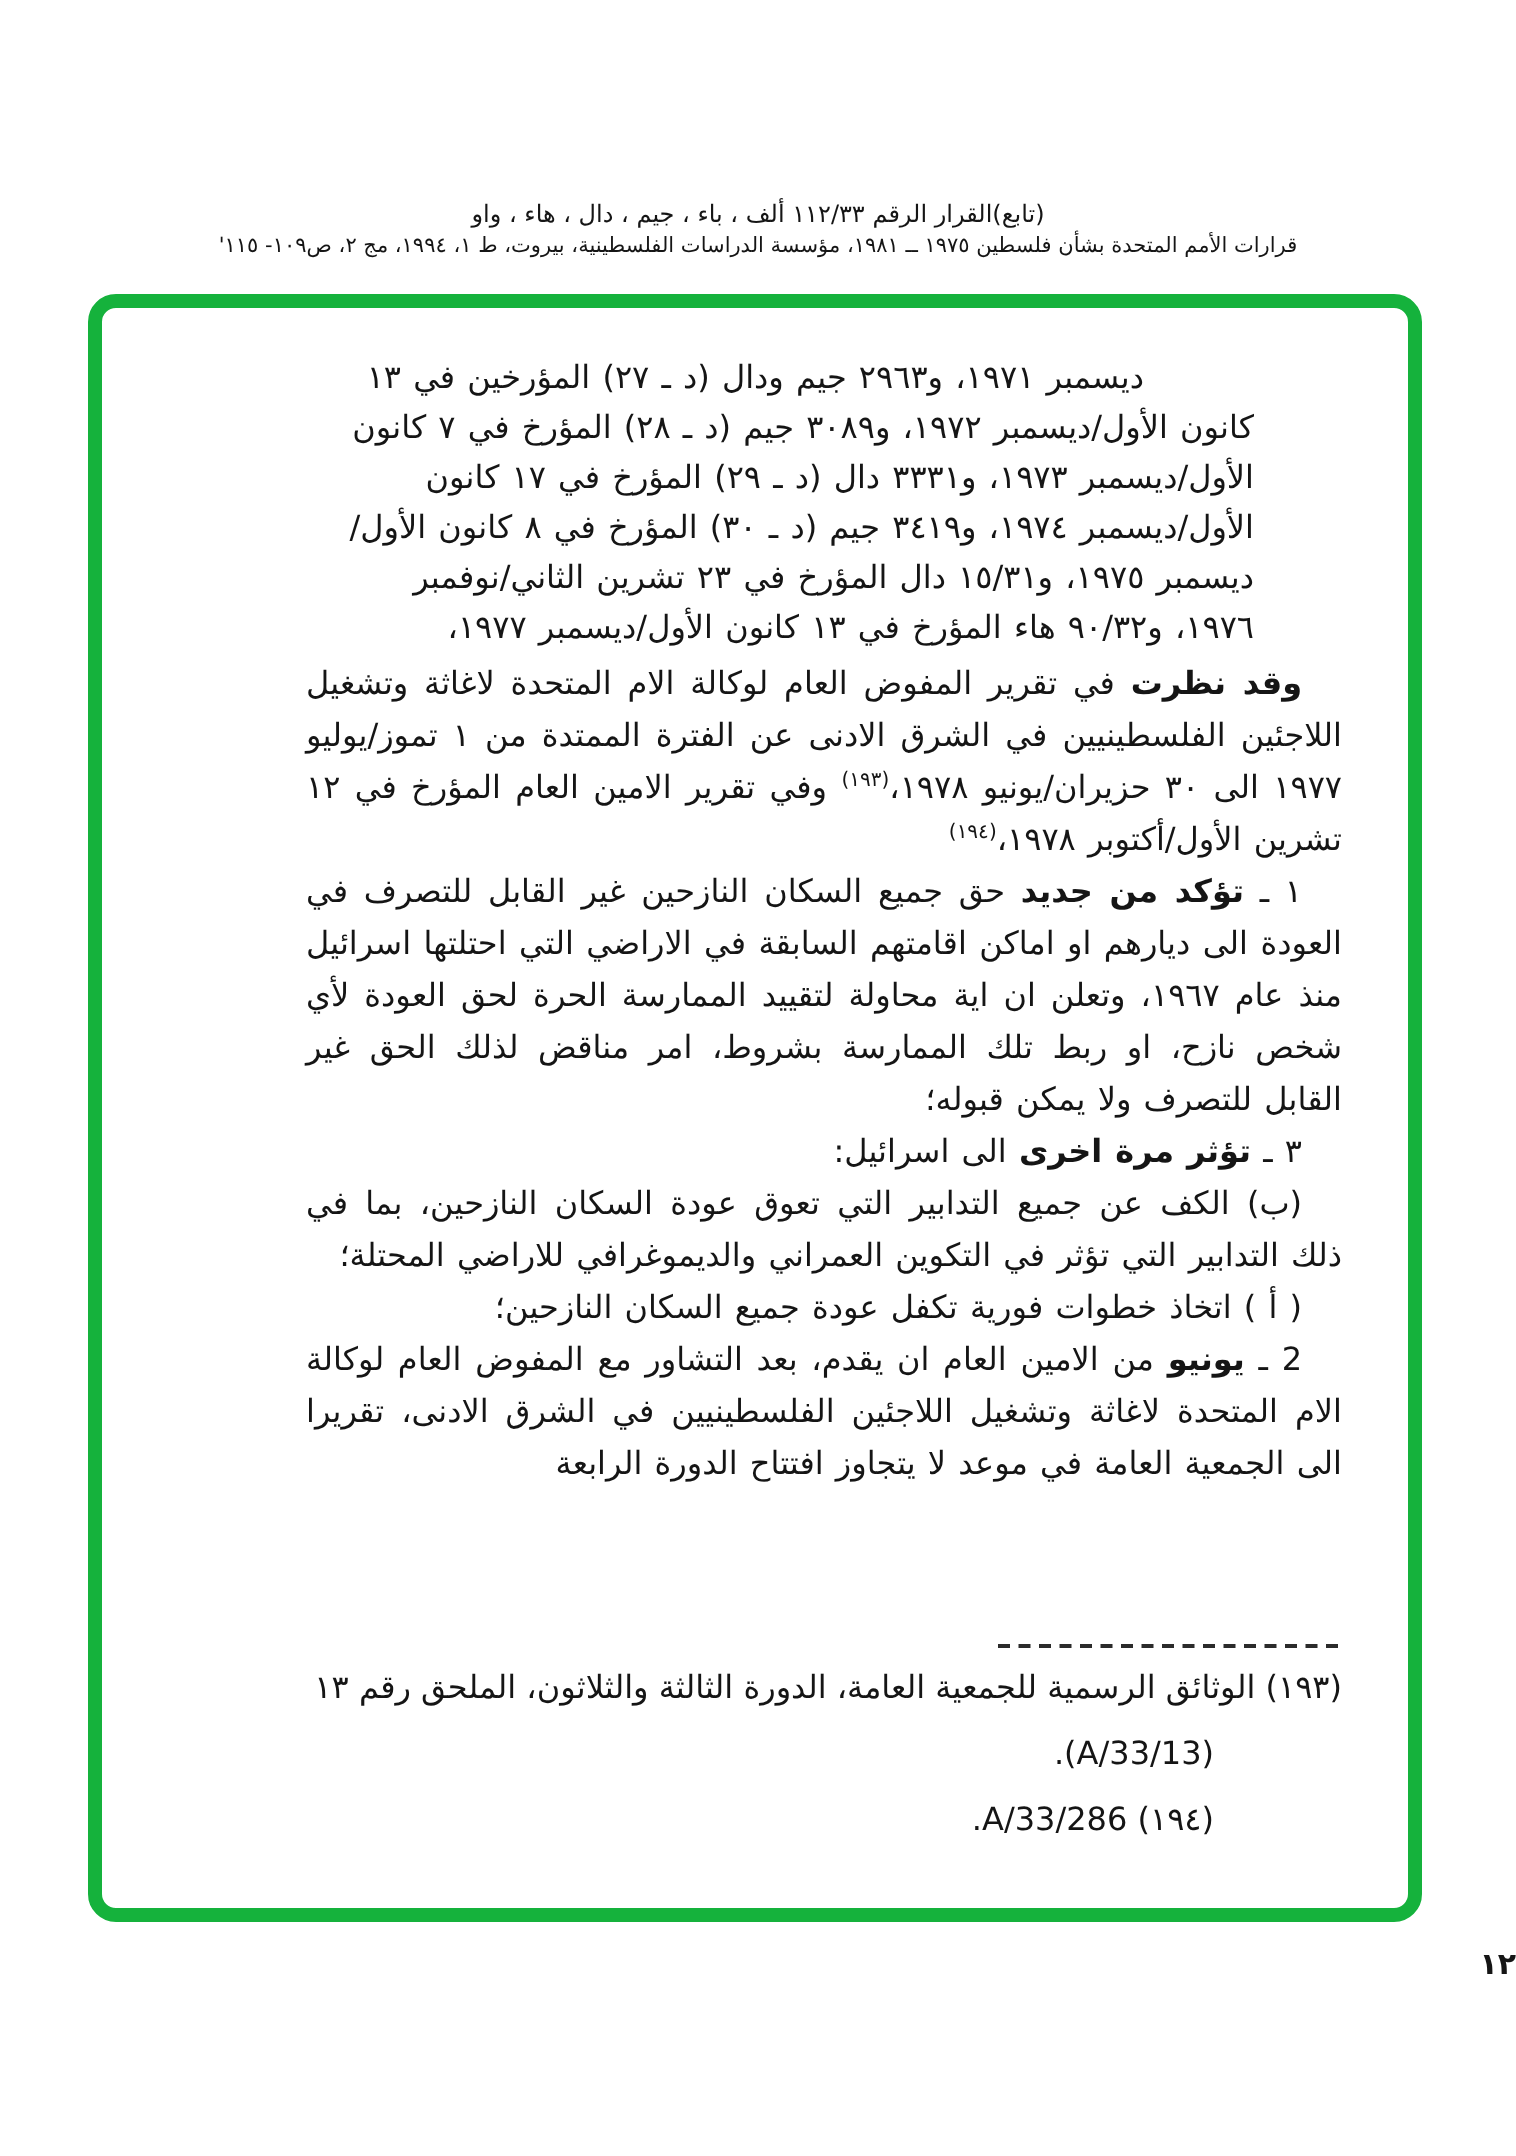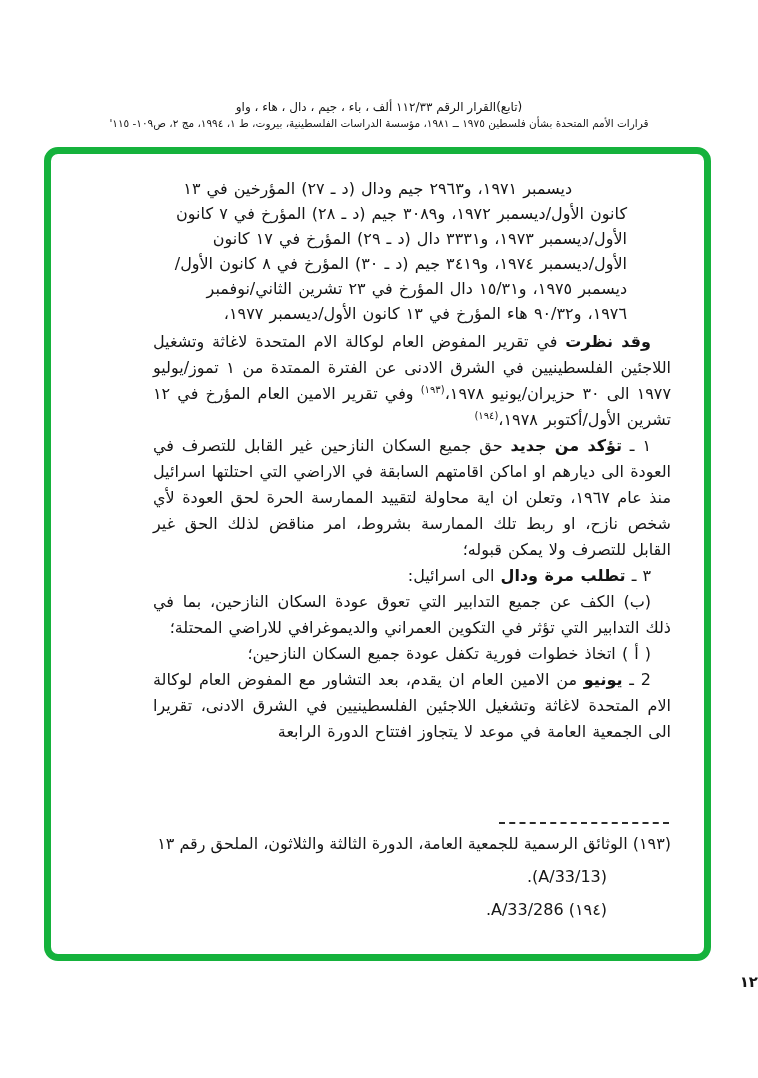--- a/index.html
+++ b/index.html
@@ -68,21 +68,21 @@
 
   <div class="body-text">
 
     <p class="para-indented">ديسمبر ١٩٧١، و٢٩٦٣ جيم ودال (د ـ ٢٧) المؤرخين في ١٣ كانون الأول/ديسمبر ١٩٧٢، و٣٠٨٩ جيم (د ـ ٢٨) المؤرخ في ٧ كانون الأول/ديسمبر ١٩٧٣، و٣٣٣١ دال (د ـ ٢٩) المؤرخ في ١٧ كانون الأول/ديسمبر ١٩٧٤، و٣٤١٩ جيم (د ـ ٣٠) المؤرخ في ٨ كانون الأول/ديسمبر ١٩٧٥، و١٥/٣١ دال المؤرخ في ٢٣ تشرين الثاني/نوفمبر ١٩٧٦، و٩٠/٣٢ هاء المؤرخ في ١٣ كانون الأول/ديسمبر ١٩٧٧،</p>
 
     <p class="para-main"><b>وقد نظرت</b><span> في تقرير المفوض العام لوكالة الام المتحدة لاغاثة وتشغيل اللاجئين الفلسطينيين في الشرق الادنى عن الفترة الممتدة من ١ تموز/يوليو ١٩٧٧ الى ٣٠ حزيران/يونيو ١٩٧٨،</span><sup>(١٩٣)</sup><span> وفي تقرير الامين العام المؤرخ في ١٢ تشرين الأول/أكتوبر ١٩٧٨،</span><sup>(١٩٤)</sup></p>
 
     <p class="para-main"><span>١ ـ </span><b>تؤكد من جديد</b><span> حق جميع السكان النازحين غير القابل للتصرف في العودة الى ديارهم او اماكن اقامتهم السابقة في الاراضي التي احتلتها اسرائيل منذ عام ١٩٦٧، وتعلن ان اية محاولة لتقييد الممارسة الحرة لحق العودة لأي شخص نازح، او ربط تلك الممارسة بشروط، امر مناقض لذلك الحق غير القابل للتصرف ولا يمكن قبوله؛</span></p>
 
 
-    <p class="para-main"><span>٣ ـ </span><b>تطلب مرة ودال</b><span> الى اسرائيل:</span></p>
+    <p class="para-main"><span>٣ ـ </span><b>تؤثر مرة اخرى</b><span> الى اسرائيل:</span></p>
 
     <p class="para-main">(ب) الكف عن جميع التدابير التي تعوق عودة السكان النازحين، بما في ذلك التدابير التي تؤثر في التكوين العمراني والديموغرافي للاراضي المحتلة؛</p>
 
     <p class="para-main">( أ ) اتخاذ خطوات فورية تكفل عودة جميع السكان النازحين؛</p>
 
     <p class="para-main"><span>2 ـ </span><b>يونيو</b><span> من الامين العام ان يقدم، بعد التشاور مع المفوض العام لوكالة الام المتحدة لاغاثة وتشغيل اللاجئين الفلسطينيين في الشرق الادنى، تقريرا الى الجمعية العامة في موعد لا يتجاوز افتتاح الدورة الرابعة</span></p>
 
   </div>
 
   <div class="footnotes">

